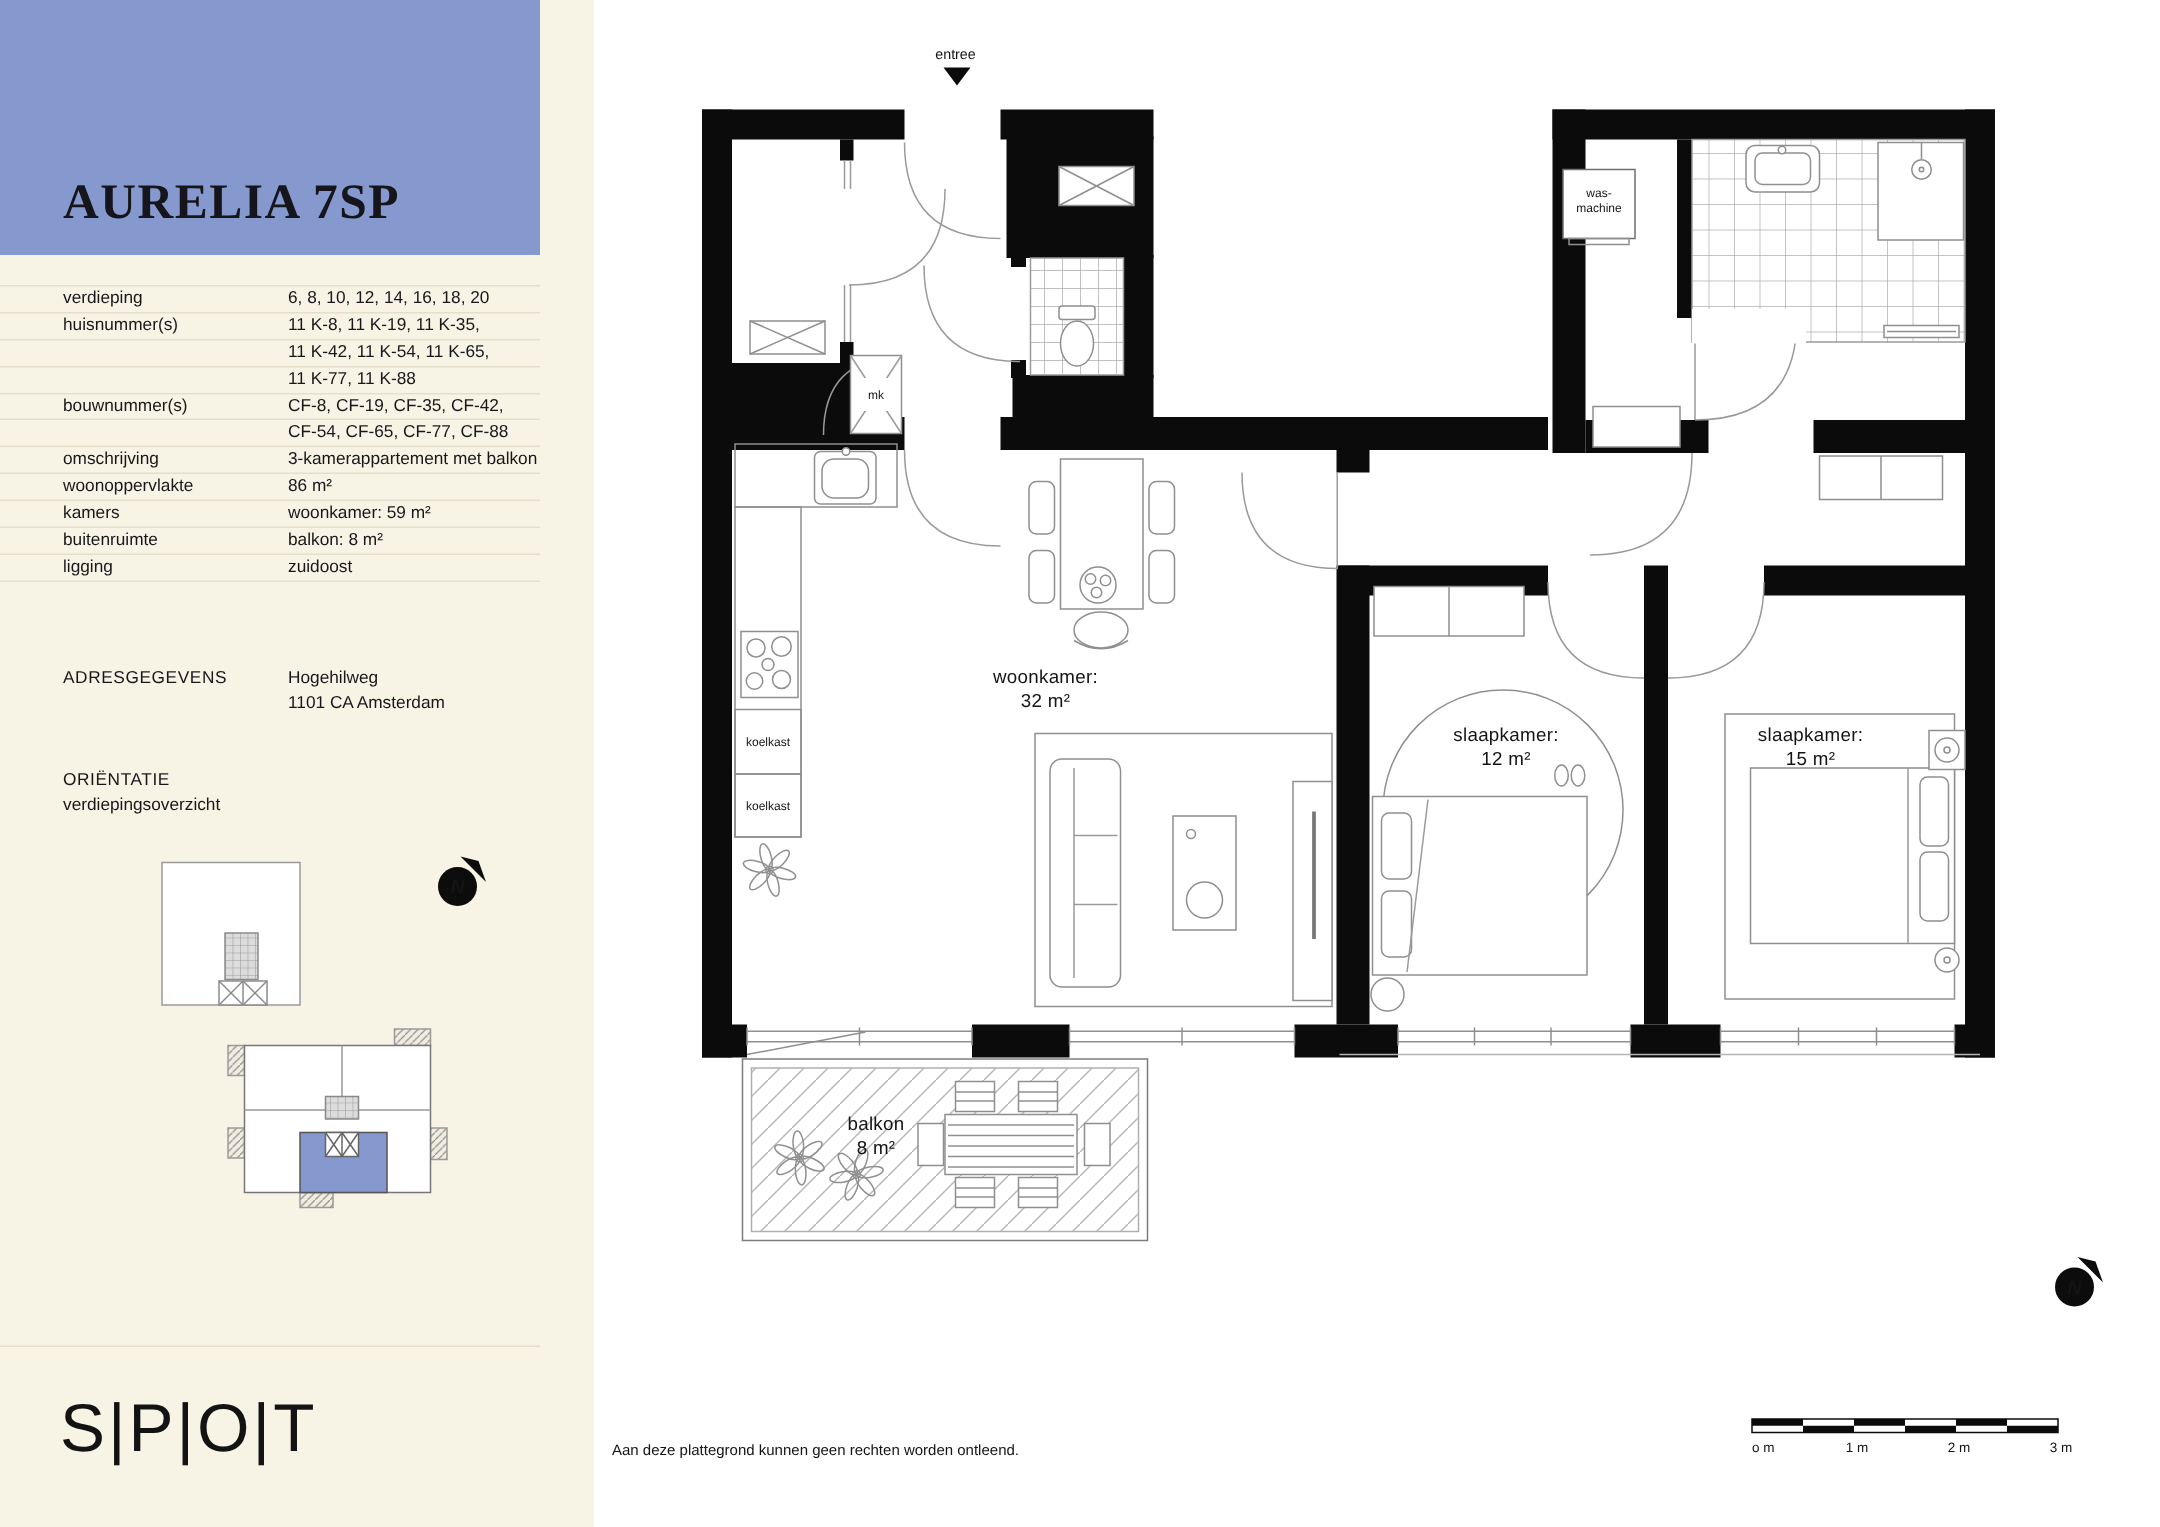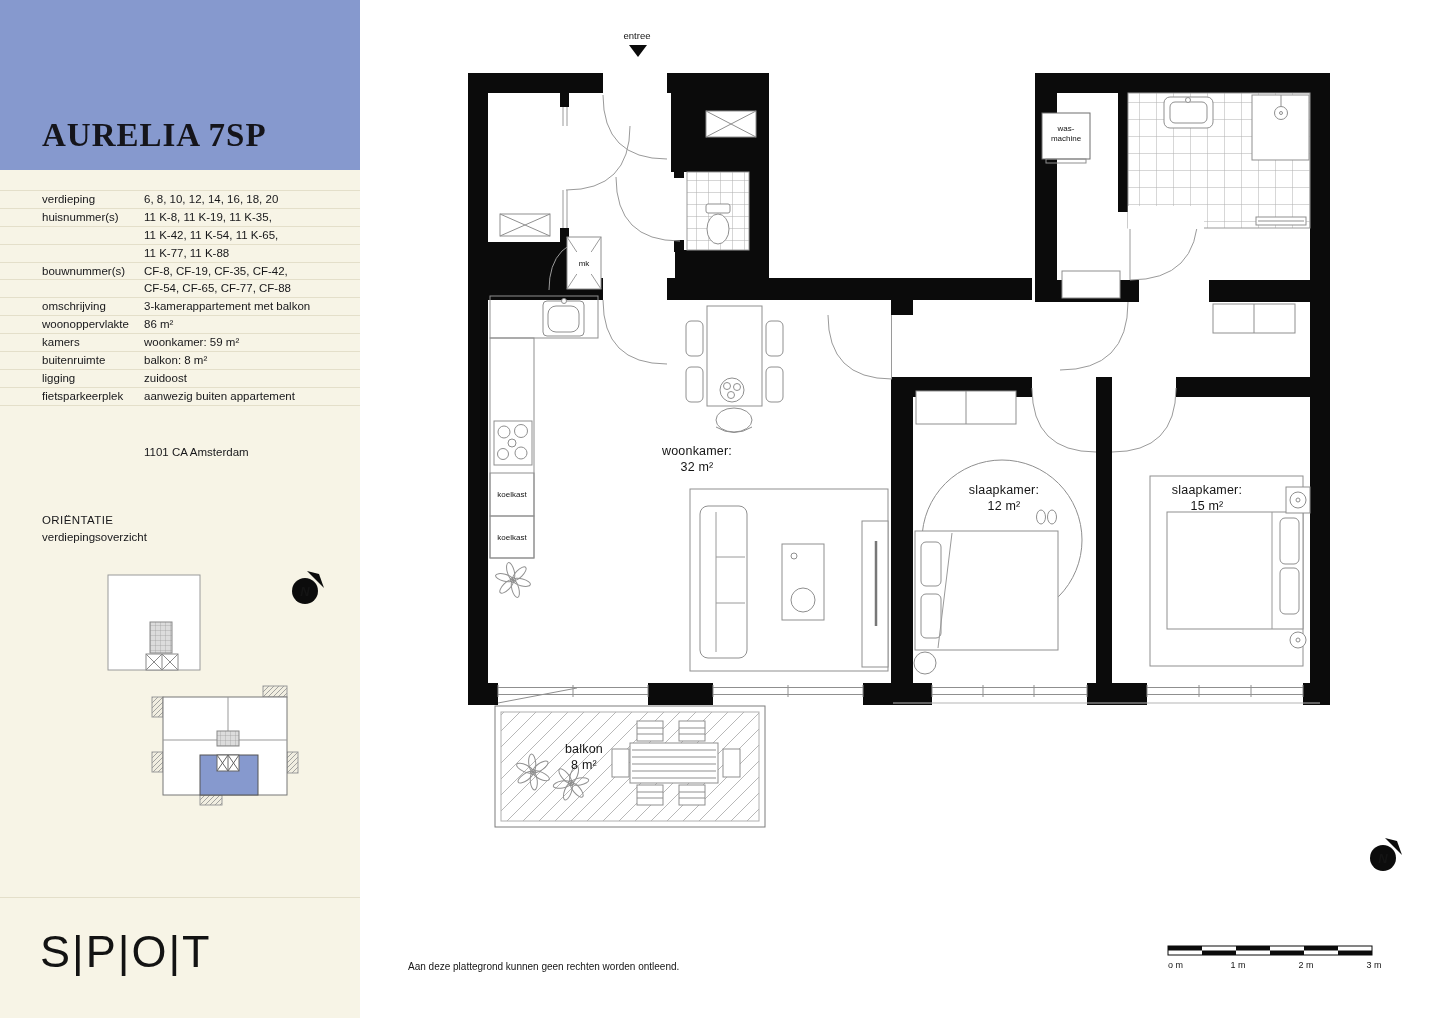--- a/index.html
+++ b/index.html
@@ -1,25 +1,25 @@
 <!DOCTYPE html>
 <html><head>
 <meta charset="utf-8">
 <style>
   html,body{margin:0;padding:0;background:#ffffff;}
   .page{position:relative;width:1440px;height:1018px;background:#ffffff;overflow:hidden;
         font-family:"Liberation Sans",sans-serif;color:#17171a;}
   
-  .sidebar{position:absolute;left:0;top:0;width:360px;height:1018px;background:#f7f4e6;}
+  .sidebar{position:absolute;left:0;top:0;width:396px;height:1018px;background:#f7f4e6;}
   .header{position:absolute;left:0;top:0;width:360px;height:170px;background:#8699ce;}
   .title{position:absolute;left:42px;bottom:16px;font-family:"Liberation Serif",serif;
          font-size:33px;font-weight:600;letter-spacing:1px;color:#15151b;white-space:nowrap;}
   .specs{position:absolute;left:0;top:190px;width:360px;border-top:1px solid #e4dfca;}
   .specrow{display:flex;height:16.9px;line-height:16.5px;border-bottom:1px solid #e4dfca;
-           font-size:11.5px;}
+           font-size:11.5px;gap:48px;}
   .spec-label{width:144px;padding-left:42px;box-sizing:border-box;flex:none;}
   .spec-value{flex:1;padding-right:6px;white-space:nowrap;}
   .addr{position:absolute;left:0;top:444px;width:360px;}
   .addr .specrow{border-bottom:none;}
   .caps{letter-spacing:0.4px;}
   .orient{position:absolute;left:42px;top:512px;font-size:11.5px;line-height:17px;}
   .footline{position:absolute;left:0;top:897px;width:360px;border-top:1px solid #e4dfca;}
   .logo{position:absolute;left:40px;top:926px;font-size:45px;font-weight:500;
         letter-spacing:2px;color:#131313;}
   .minimap{position:absolute;left:0;top:550px;}
@@ -84,27 +84,27 @@
           <span class="spec-value">woonkamer: 59 m²</span>
         </div>
       <div class="specrow">
           <span class="spec-label">buitenruimte</span>
           <span class="spec-value">balkon: 8 m²</span>
         </div>
       <div class="specrow">
           <span class="spec-label">ligging</span>
           <span class="spec-value">zuidoost</span>
         </div>
-      <div class="specrow">
-          <span class="spec-label">fietsparkeerplek</span>
-          <span class="spec-value">aanwezig buiten appartement</span>
-        </div>
     </div>
 
     <div class="addr">
+      <div class="specrow">
+          <span class="spec-label caps">ADRESGEGEVENS</span>
+          <span class="spec-value">Hogehilweg</span>
+        </div>
       <div class="specrow">
           <span class="spec-label"></span>
           <span class="spec-value">1101 CA Amsterdam</span>
         </div>
     </div>
 
     <div class="orient">
       <div class="caps">ORIËNTATIE</div>
       <div>verdiepingsoverzicht</div>
     </div>

